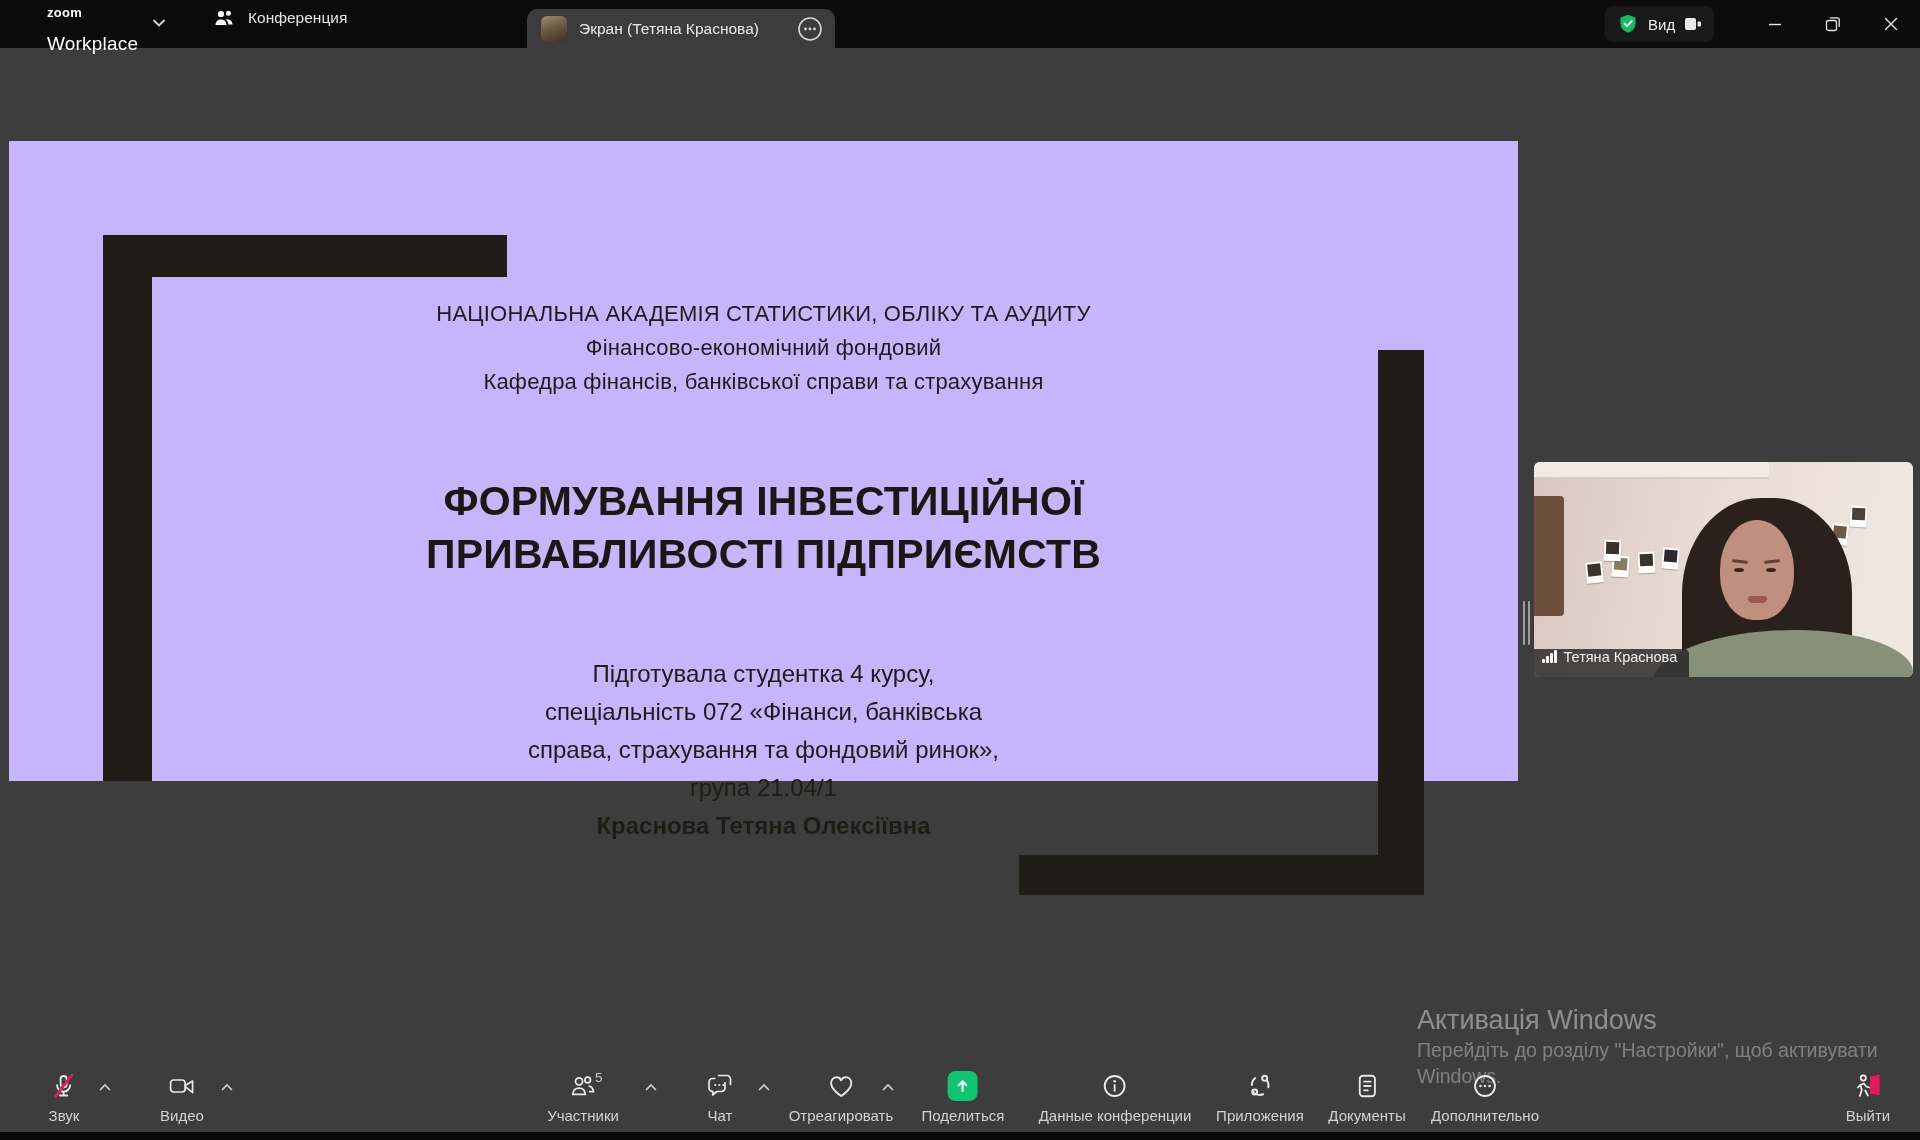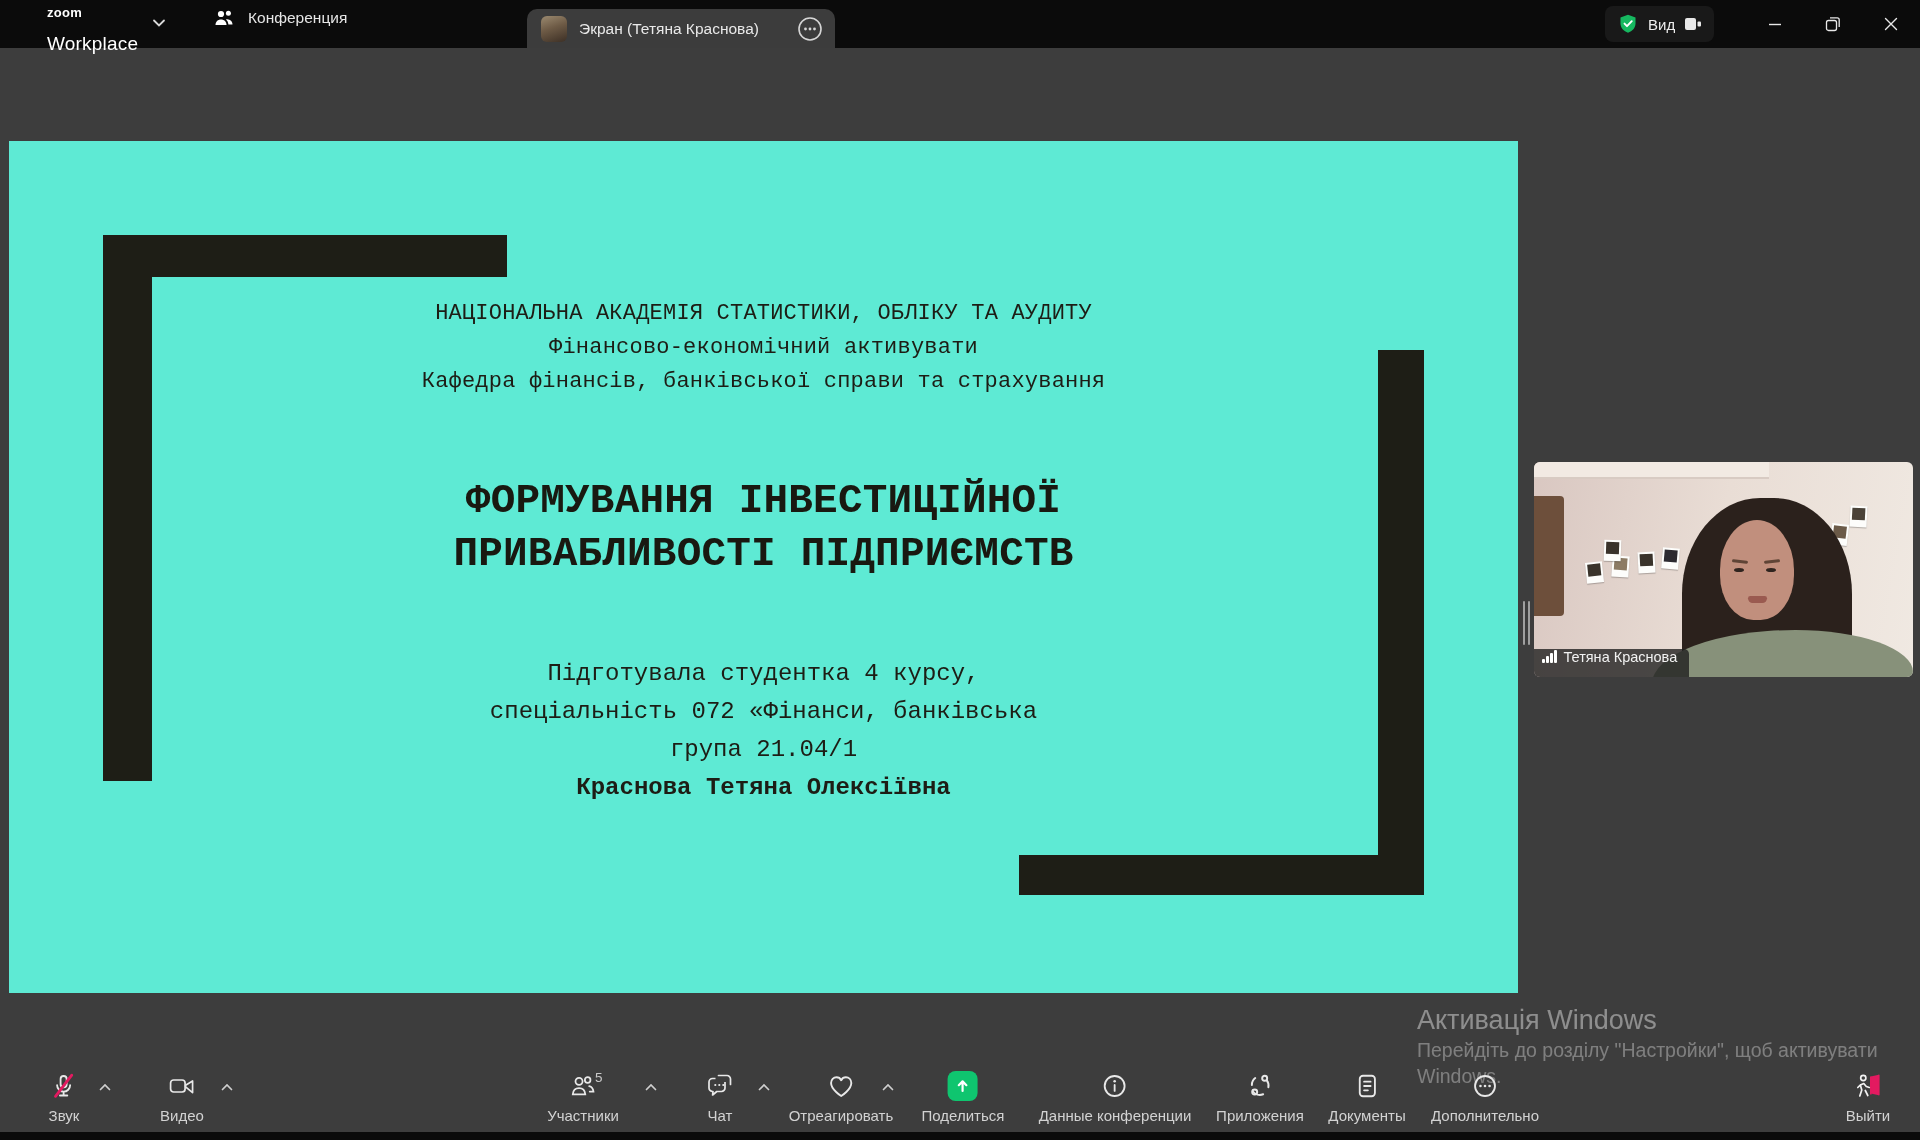--- a/index.html
+++ b/index.html
@@ -19,21 +19,21 @@
   .tab2 .avatar{width:26px;height:26px;border-radius:6px;margin:0 12px 0 14px;
         background:linear-gradient(160deg,#9b8a70 0%,#6e5b46 45%,#3c2f25 100%);}
   .tab2 .tlabel{flex:1;white-space:nowrap;overflow:hidden;}
   .tab2 .ellipsis{margin-right:12px;}
   .secpill{position:absolute;left:1605px;top:6px;height:36px;background:#191919;border-radius:8px;
         display:flex;align-items:center;gap:9px;padding:0 12px;color:#ededed;font-size:15px;}
   .winbtns{position:absolute;right:0;top:0;height:48px;display:flex;}
   .winbtn{width:58px;height:48px;display:flex;align-items:center;justify-content:center;color:#e8e8e8;}
 
   
-  .slide{position:absolute;left:9px;top:141px;width:1509px;height:852px;background:#5eead4;color:#1d1d15;font-family:Liberation Mono, monospace;}
+  .slide{position:absolute;left:9px;top:141px;width:1509px;height:640px;background:#c4b5fd;color:#1d1d15;}
   .bar{position:absolute;background:#1e1e16;}
   .bar.tl-h{left:94px;top:94px;width:404px;height:42px;}
   .bar.tl-v{left:94px;top:94px;width:49px;height:546px;}
   .bar.br-v{left:1369px;top:209px;width:46px;height:545px;}
   .bar.br-h{left:1010px;top:714px;width:405px;height:40px;}
   .s-head{position:absolute;left:0;top:156px;width:100%;text-align:center;
           font-size:22px;line-height:34px;font-weight:500;letter-spacing:.2px;}
   .s-title{position:absolute;left:0;top:334px;width:100%;text-align:center;
           font-size:41px;line-height:53px;font-weight:700;letter-spacing:.2px;color:#191911;}
   .s-author{position:absolute;left:0;top:514px;width:100%;text-align:center;
@@ -164,32 +164,33 @@
   </div>
 
   <div class="slide">
     <div class="bar tl-h"></div>
     <div class="bar tl-v"></div>
     <div class="bar br-v"></div>
     <div class="bar br-h"></div>
 
     <div class="s-head">
       <div>НАЦІОНАЛЬНА АКАДЕМІЯ СТАТИСТИКИ, ОБЛІКУ ТА АУДИТУ</div>
-      <div>Фінансово-економічний активувати</div>
+      <div>Фінансово-економічний фондовий</div>
       <div>Кафедра фінансів, банківської справи та страхування</div>
     </div>
 
     <div class="s-title">
       <div>ФОРМУВАННЯ ІНВЕСТИЦІЙНОЇ</div>
       <div>ПРИВАБЛИВОСТІ ПІДПРИЄМСТВ</div>
     </div>
 
     <div class="s-author">
       <div>Підготувала студентка 4 курсу,</div>
       <div>спеціальність 072 «Фінанси, банківська</div>
+      <div>справа, страхування та фондовий ринок»,</div>
       <div>група 21.04/1</div>
       <div class="bold">Краснова Тетяна Олексіївна</div>
     </div>
   </div>
 
   <div class="handle">
       <i></i>
       <i></i>
     </div>
 

